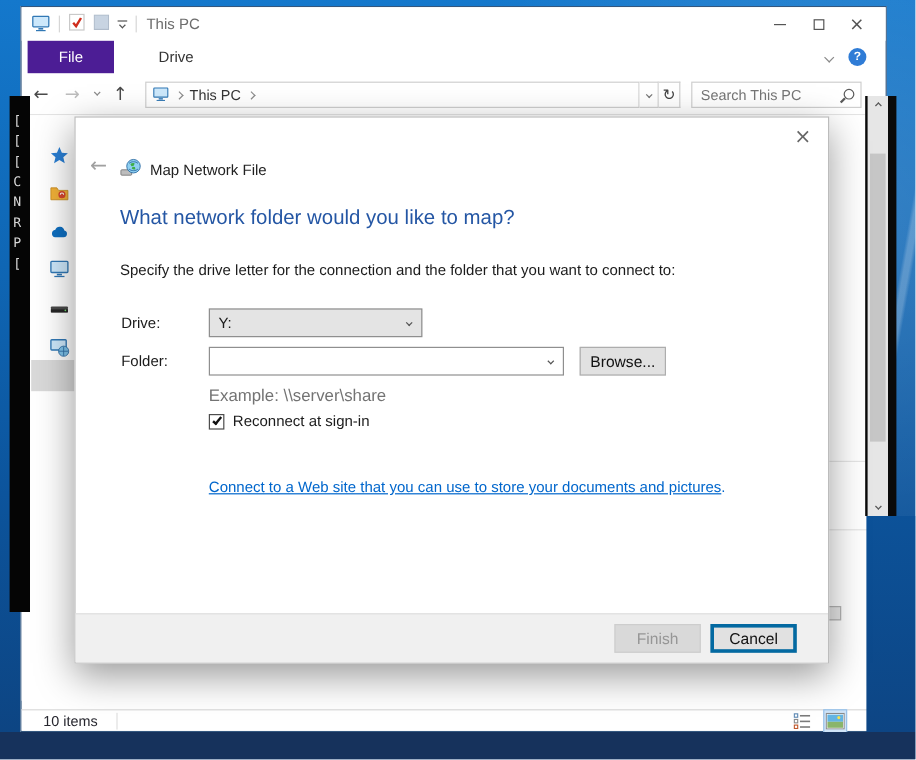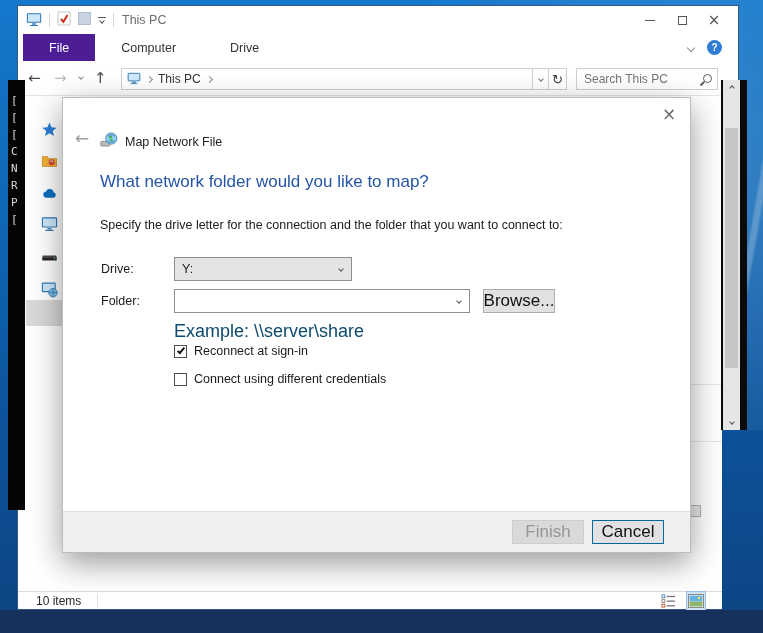--- a/index.html
+++ b/index.html
@@ -91,25 +91,25 @@
   .dlg-icon { position:absolute; left:37px; top:33px; width:18px; height:18px; }
   .dlg-title { position:absolute; left:62px; top:37px; font-size:12.5px; color:#222; }
   .dlg-heading { position:absolute; left:37px; top:74px; font-size:17px; color:#2456a4; }
   .dlg-instruction { position:absolute; left:37px; top:120px; font-size:12.5px; color:#1b1b1b; }
   .fld-label { position:absolute; left:38px; font-size:12.5px; color:#1b1b1b; }
   .combo { position:absolute; height:24px; border:1px solid #8f8f8f; display:flex; align-items:center; padding:0 8px 0 7px; font-size:12.5px; }
   .combo .chv { margin-left:auto; }
   .combo.gray { background:#e4e4e4; }
   .combo.white { background:#fff; }
   .combo input { flex:1; border:none; outline:none; background:transparent; font:inherit; min-width:0; }
-  .btn { position:absolute; height:24px; background:#e1e1e1; border:1px solid #adadad; font-size:17px; color:#111;
+  .btn { position:absolute; height:24px; background:#e1e1e1; border:1px solid #adadad; font-size:13px; color:#111;
     display:flex; align-items:center; justify-content:center; }
   .btn.disabled { background:#d9d9d9; border-color:#cdcdcd; color:#969696; }
-  .btn.focused { border:1px solid #0369a1; }
-  .example { position:absolute; left:111px; top:223px; font-size:18px; color:#0c4a6e; }
+  .btn.focused { border:3px solid #0369a1; }
+  .example { position:absolute; left:111px; top:223px; font-size:14px; color:#737373; }
   .cb-row { position:absolute; left:111px; display:flex; align-items:center; gap:7px; font-size:12.5px; color:#1b1b1b; }
   .cb-box { width:13px; height:13px; border:1px solid #4d4d4d; background:#fff; position:relative; }
   .cb-box .checkmark { display:none; position:absolute; left:3.5px; top:0.5px; width:4px; height:8px;
     border-right:2px solid #111; border-bottom:2px solid #111; transform:rotate(40deg); }
   .cb-box.checked .checkmark { display:block; }
   .dlg-link { position:absolute; left:111px; top:301px; font-size:12.5px; color:#0066cc; }
   .dlg-link .lnk { text-decoration:underline; }
   .dlg-footer { position:absolute; left:0; bottom:0; width:100%; height:41px; background:#f0f0f0; border-top:1px solid #dfdfdf; }
 
   
@@ -164,21 +164,20 @@
             <span class="glyph-max"></span>
           </span>
         <span class="win-btn">
             <span class="glyph-close">×</span>
           </span>
       </div>
     </div>
 
     <div class="ribbon-row">
       <span class="tab file">File</span>
-      <span class="tab computer">Computer</span>
       <span class="tab view">Drive</span>
       <span class="ribbon-right">
         <span class="chv down" style="border-color:#8a8a8a;"></span>
         <span class="help-icon">?</span>
       </span>
     </div>
 
     <div class="address-row">
       <span class="nav-arrow" style="left:10px; color:#4a4a4a;">←</span>
       <span class="nav-arrow" style="left:36px; color:#bcbcbc;">→</span>
@@ -332,25 +331,24 @@
     <span class="btn" style="left:420px; top:191px; width:72px;">Browse...</span>
 
     <div class="example">Example: \\server\share</div>
 
     <div class="cb-row" style="top:246px;">
       <span class="cb-box checked">
           <span class="checkmark"></span>
         </span>
       <span>Reconnect at sign-in</span>
     </div>
-    <div class="cb-row" style="top:274px;">
-      <span class="cb-box"></span>
-      <span>Connect using different credentials</span>
-    </div>
-
+
+    <div class="dlg-link">
+      <span class="lnk">Connect to a Web site that you can use to store your documents and pictures</span><span>.</span>
+    </div>
 
     <div class="dlg-footer">
       <span class="btn disabled" style="right:106px; top:8px; width:72px;">Finish</span>
       <span class="btn focused" style="right:26px; top:8px; width:72px;">Cancel</span>
     </div>
   </div>
 
   <div class="taskbar"></div>
 </div>
 

